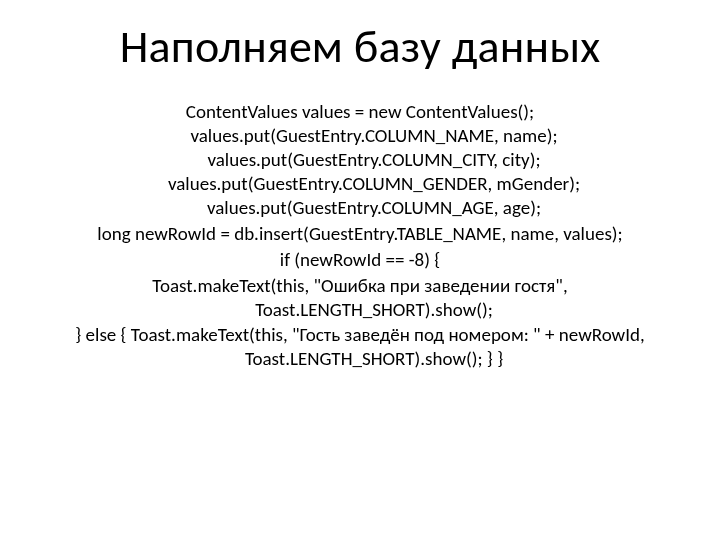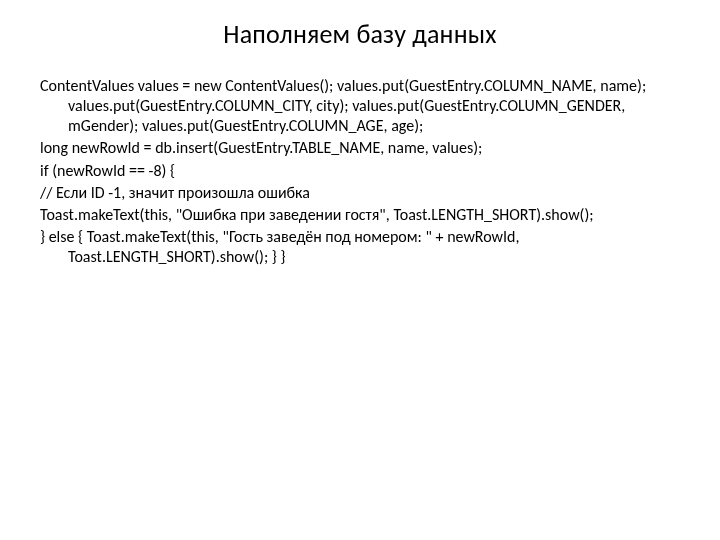--- a/index.html
+++ b/index.html
@@ -12,41 +12,41 @@
     color: #000000;
   }
   .slide {
     box-sizing: border-box;
     width: 720px;
     height: 540px;
     padding: 18px 40px 20px 40px;
   }
   .title {
     text-align: center;
-    font-size: 26px;
+    font-size: 46px;
     font-weight: 400;
     margin: 0 0 26px 0;
     letter-spacing: 0.2px;
   }
   .body {
-    font-size: 16px;
+    font-size: 19px;
     line-height: 1.26;
+    text-align: center;
   }
   .para {
     margin: 0 0 2px 0;
     padding-left: 28px;
     text-indent: -28px;
   }
 </style>
 </head>
 <body>
 
 <div class="slide">
   <h1 class="title">Наполняем базу данных</h1>
   <div class="body">
     <p class="para">ContentValues values = new ContentValues(); values.put(GuestEntry.COLUMN_NAME, name); values.put(GuestEntry.COLUMN_CITY, city); values.put(GuestEntry.COLUMN_GENDER, mGender); values.put(GuestEntry.COLUMN_AGE, age);</p>
     <p class="para"> long newRowId = db.insert(GuestEntry.TABLE_NAME, name, values);</p>
     <p class="para">if (newRowId == -8) {</p>
-    <p class="para">// Если ID -1, значит произошла ошибка</p>
     <p class="para"> Toast.makeText(this, "Ошибка при заведении гостя", Toast.LENGTH_SHORT).show();</p>
     <p class="para">} else { Toast.makeText(this, "Гость заведён под номером: " + newRowId, Toast.LENGTH_SHORT).show(); } }</p>
   </div>
 </div>
 
 </body></html>

